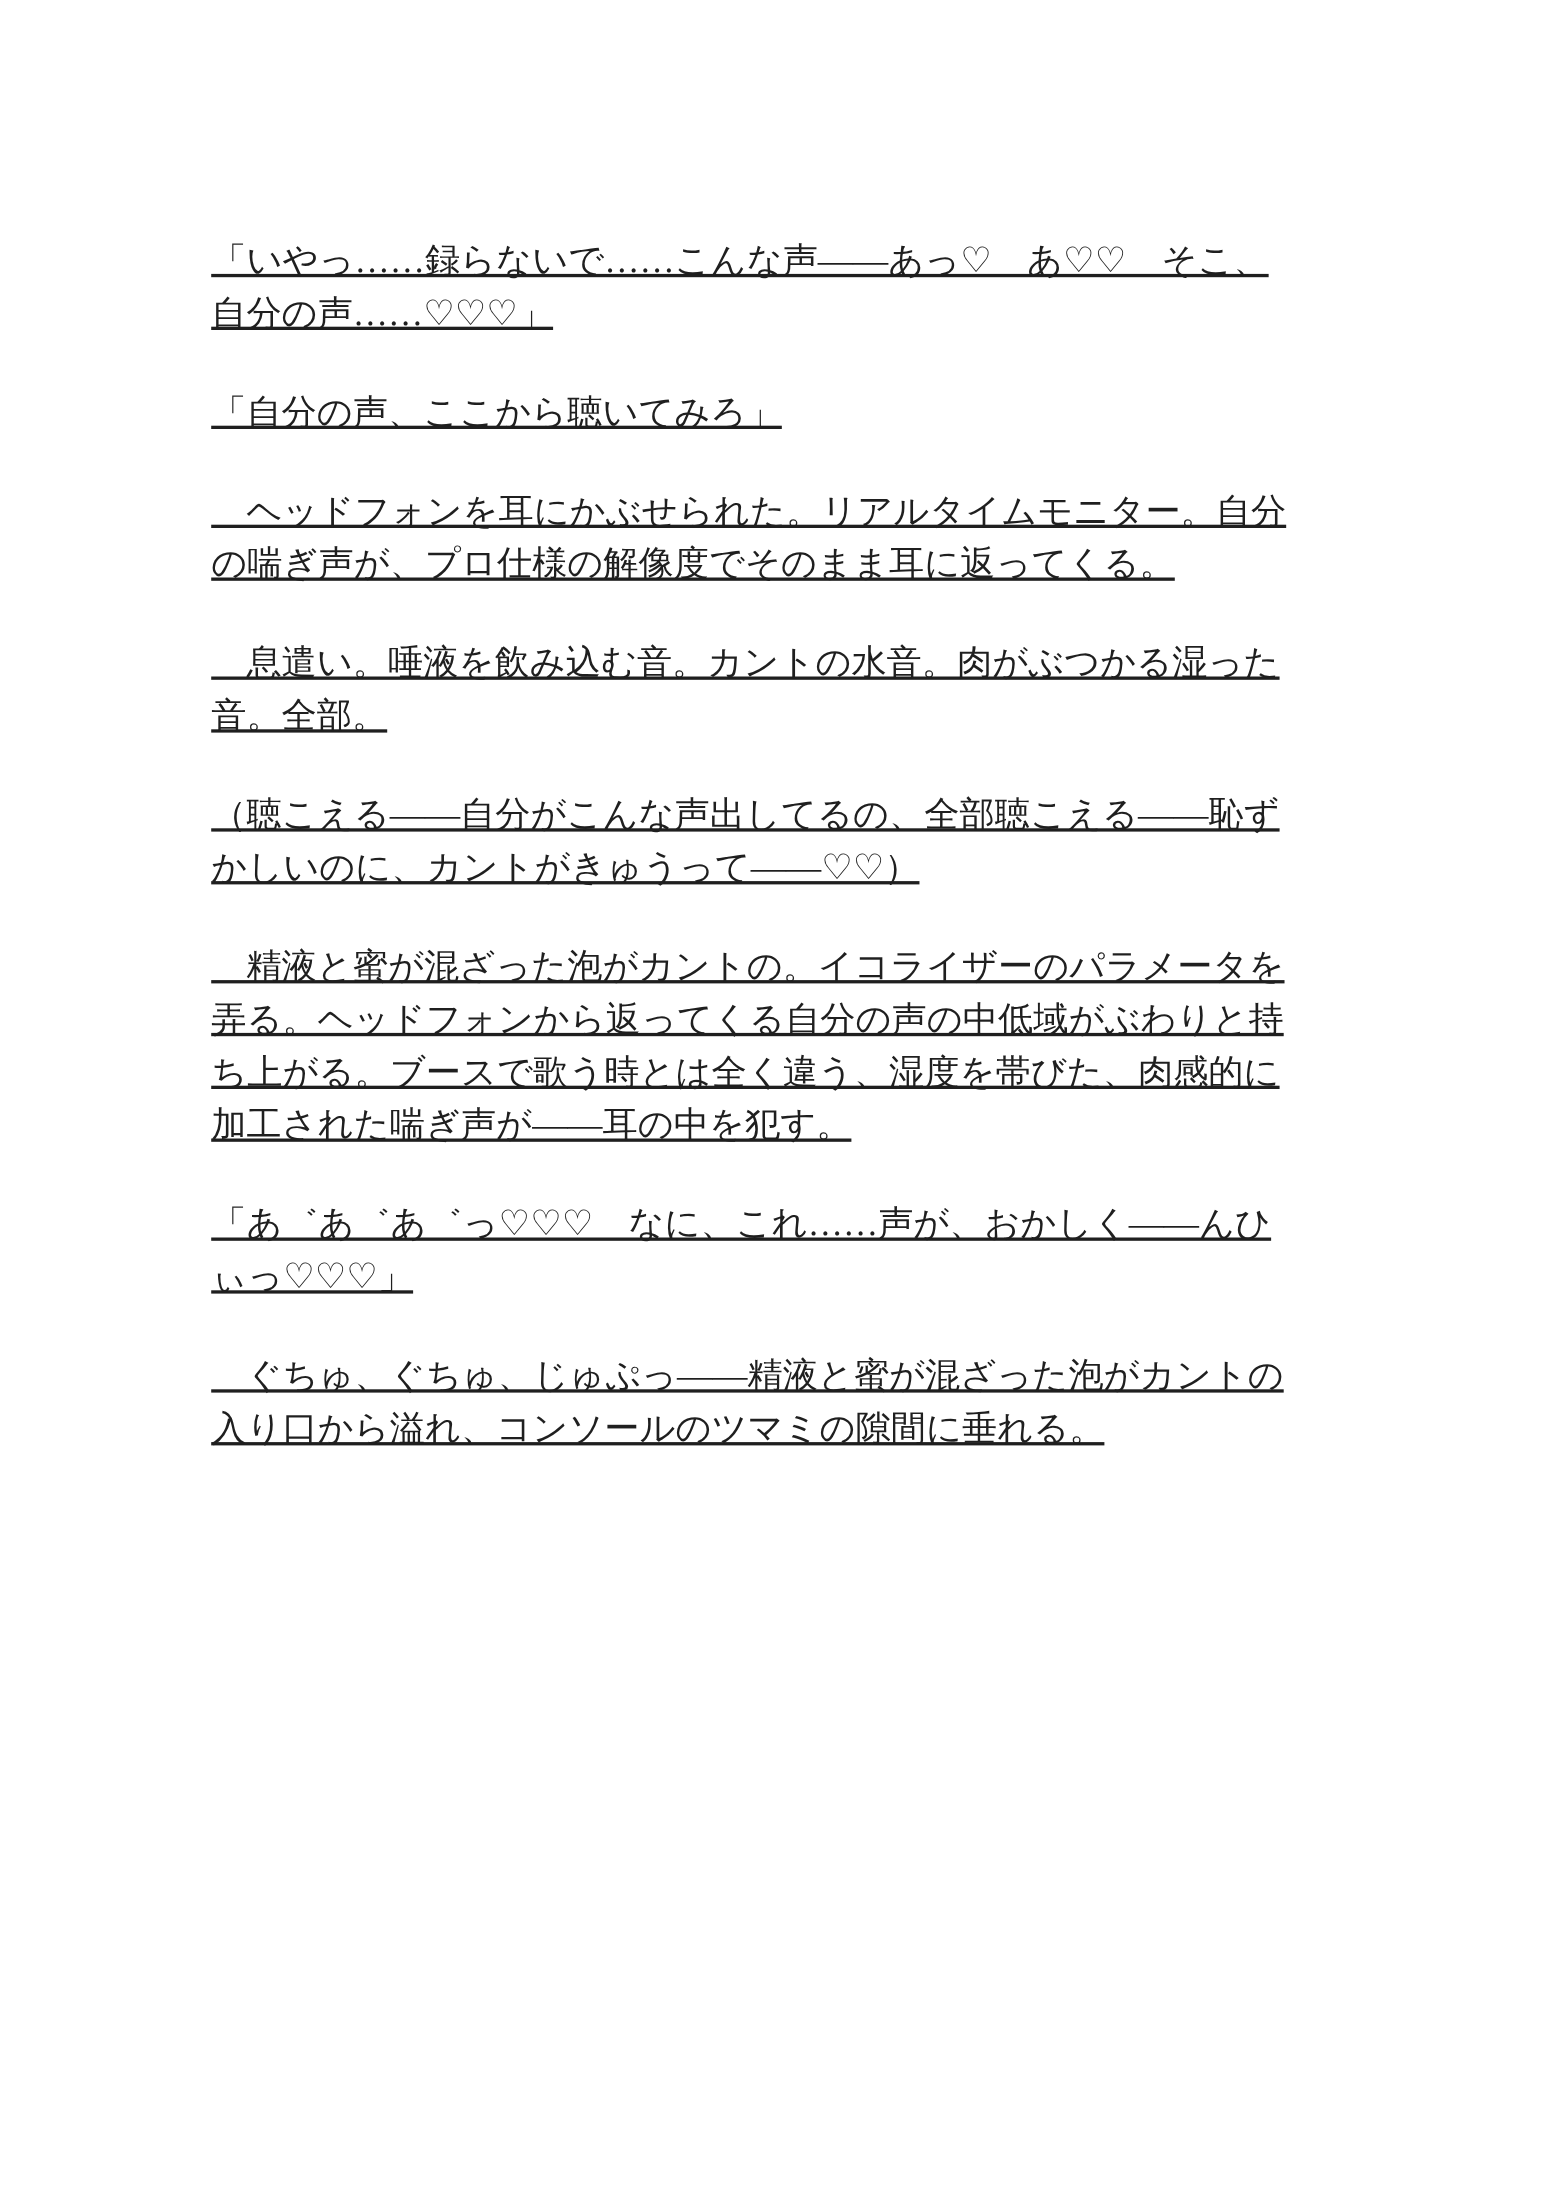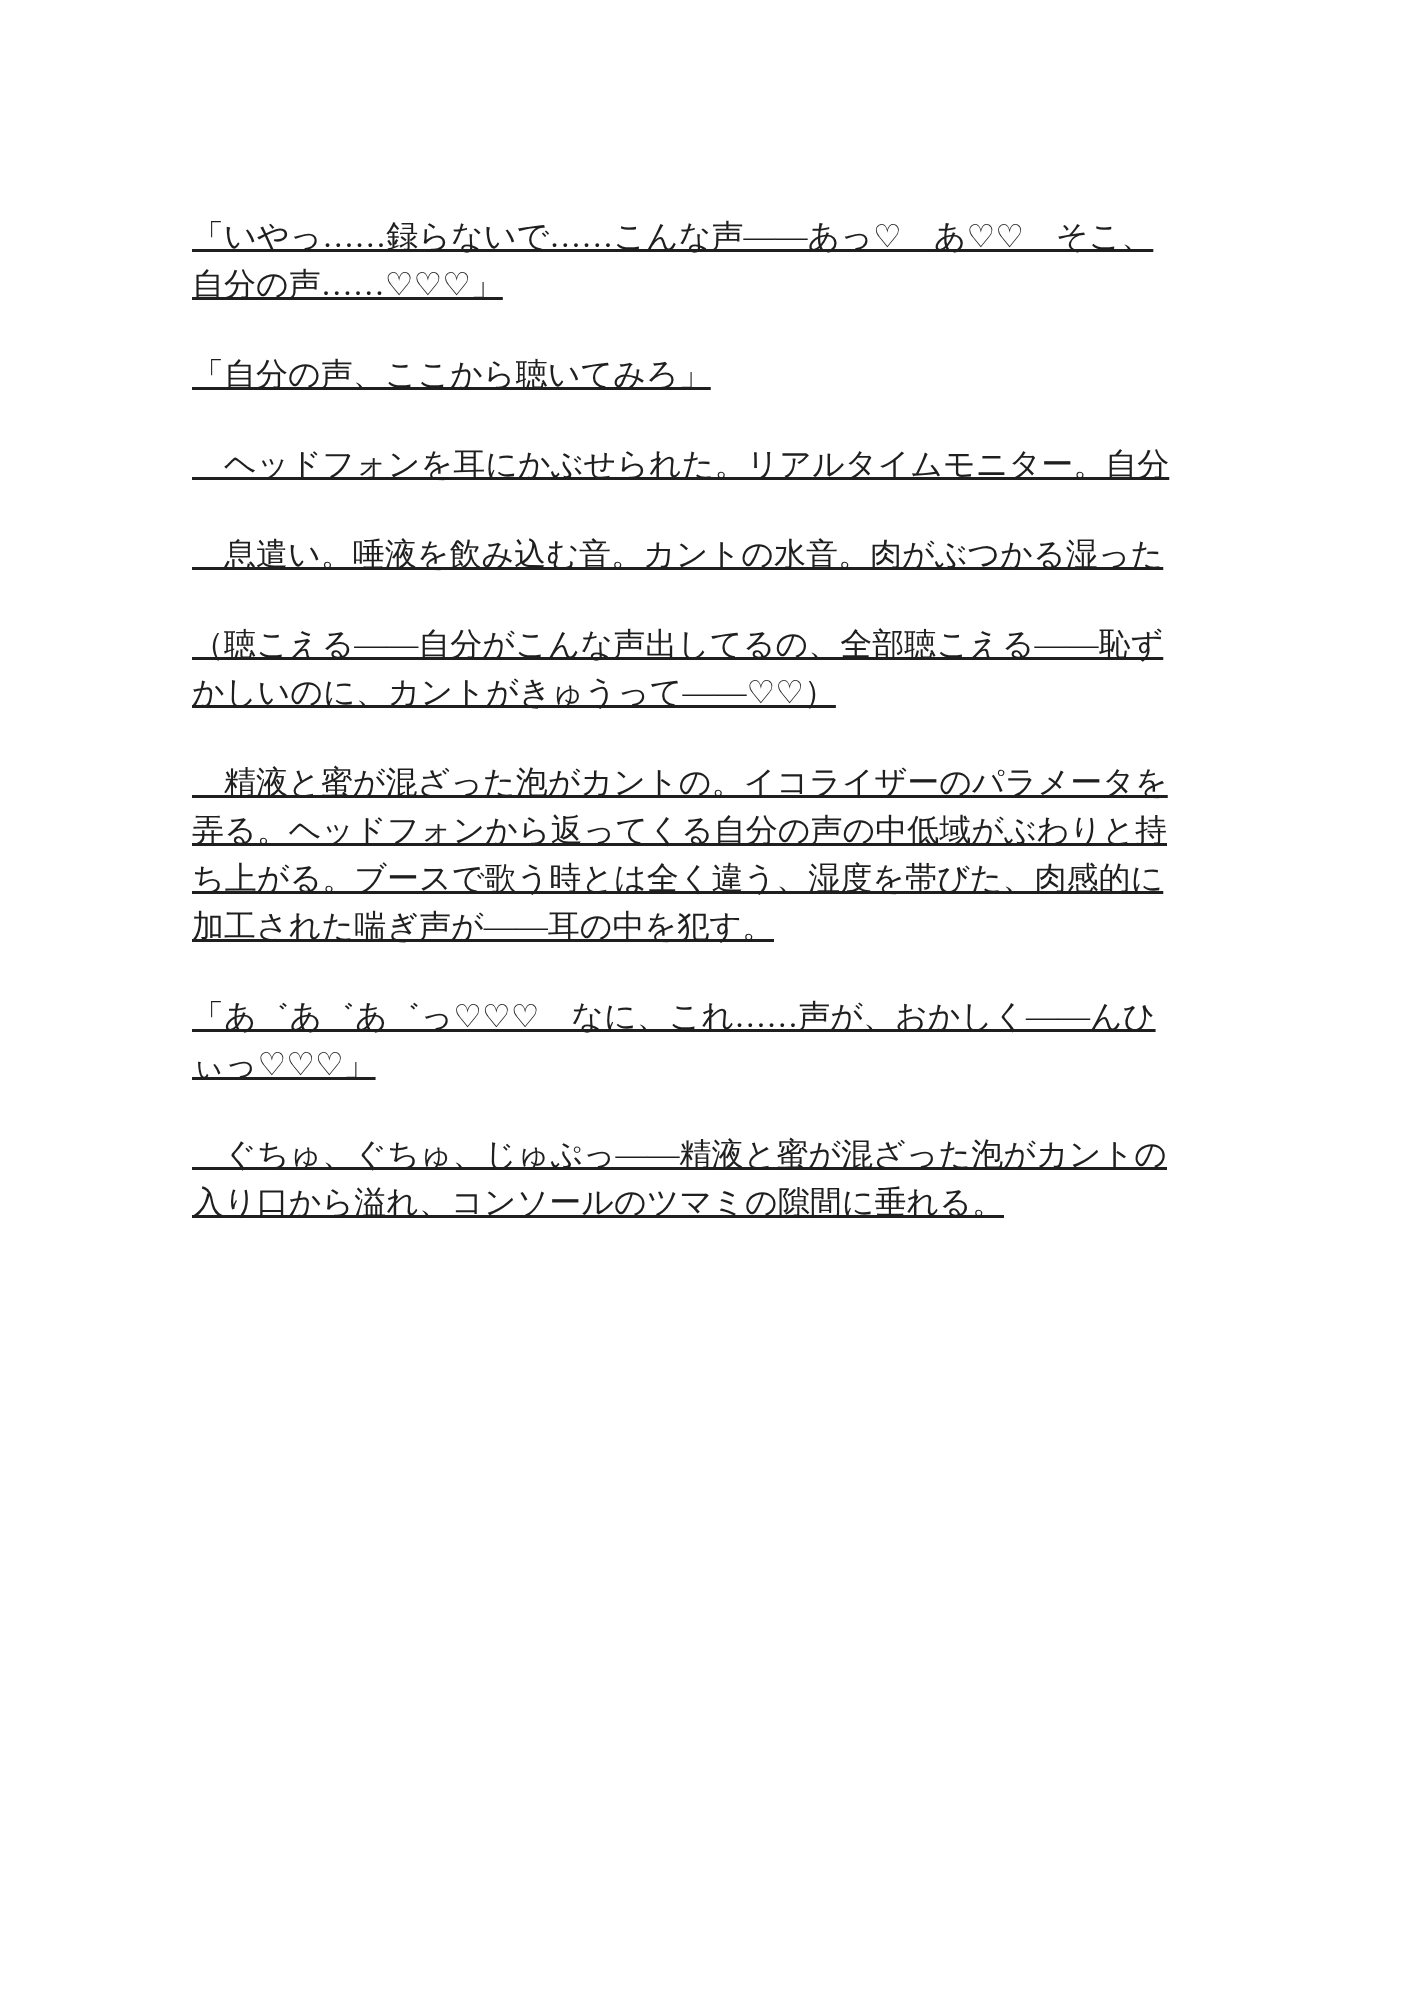--- a/index.html
+++ b/index.html
@@ -35,20 +35,20 @@
     text-decoration: underline;
   }
 </style>
 </head>
 <body>
 
 <div class="page">
   <div class="story-body" id="story-body" style="color: rgb(31, 31, 31);">
       <p class="para"><span class="line">「いやっ……録らないで……こんな声——あっ♡　あ♡♡　そこ、</span><span class="line">自分の声……♡♡♡」</span></p>
       <p class="para"><span class="line">「自分の声、ここから聴いてみろ」</span></p>
-      <p class="para"><span class="line">　ヘッドフォンを耳にかぶせられた。リアルタイムモニター。自分</span></p>
-      <p class="para"><span class="line">　息遣い。唾液を飲み込む音。カントの水音。肉がぶつかる湿った</span></p>
+      <p class="para"><span class="line">　ヘッドフォンを耳にかぶせられた。リアルタイムモニター。自分</span><span class="line">の喘ぎ声が、プロ仕様の解像度でそのまま耳に返ってくる。</span></p>
+      <p class="para"><span class="line">　息遣い。唾液を飲み込む音。カントの水音。肉がぶつかる湿った</span><span class="line">音。全部。</span></p>
       <p class="para"><span class="line">（聴こえる——自分がこんな声出してるの、全部聴こえる——恥ず</span><span class="line">かしいのに、カントがきゅうって——♡♡）</span></p>
       <p class="para"><span class="line">　精液と蜜が混ざった泡がカントの。イコライザーのパラメータを</span><span class="line">弄る。ヘッドフォンから返ってくる自分の声の中低域がぶわりと持</span><span class="line">ち上がる。ブースで歌う時とは全く違う、湿度を帯びた、肉感的に</span><span class="line">加工された喘ぎ声が——耳の中を犯す。</span></p>
       <p class="para"><span class="line">「あ゛あ゛あ゛っ♡♡♡　なに、これ……声が、おかしく——んひ</span><span class="line">ぃっ♡♡♡」</span></p>
       <p class="para"><span class="line">　ぐちゅ、ぐちゅ、じゅぷっ——精液と蜜が混ざった泡がカントの</span><span class="line">入り口から溢れ、コンソールのツマミの隙間に垂れる。</span></p>
     </div>
 </div>
 
 </body></html>

